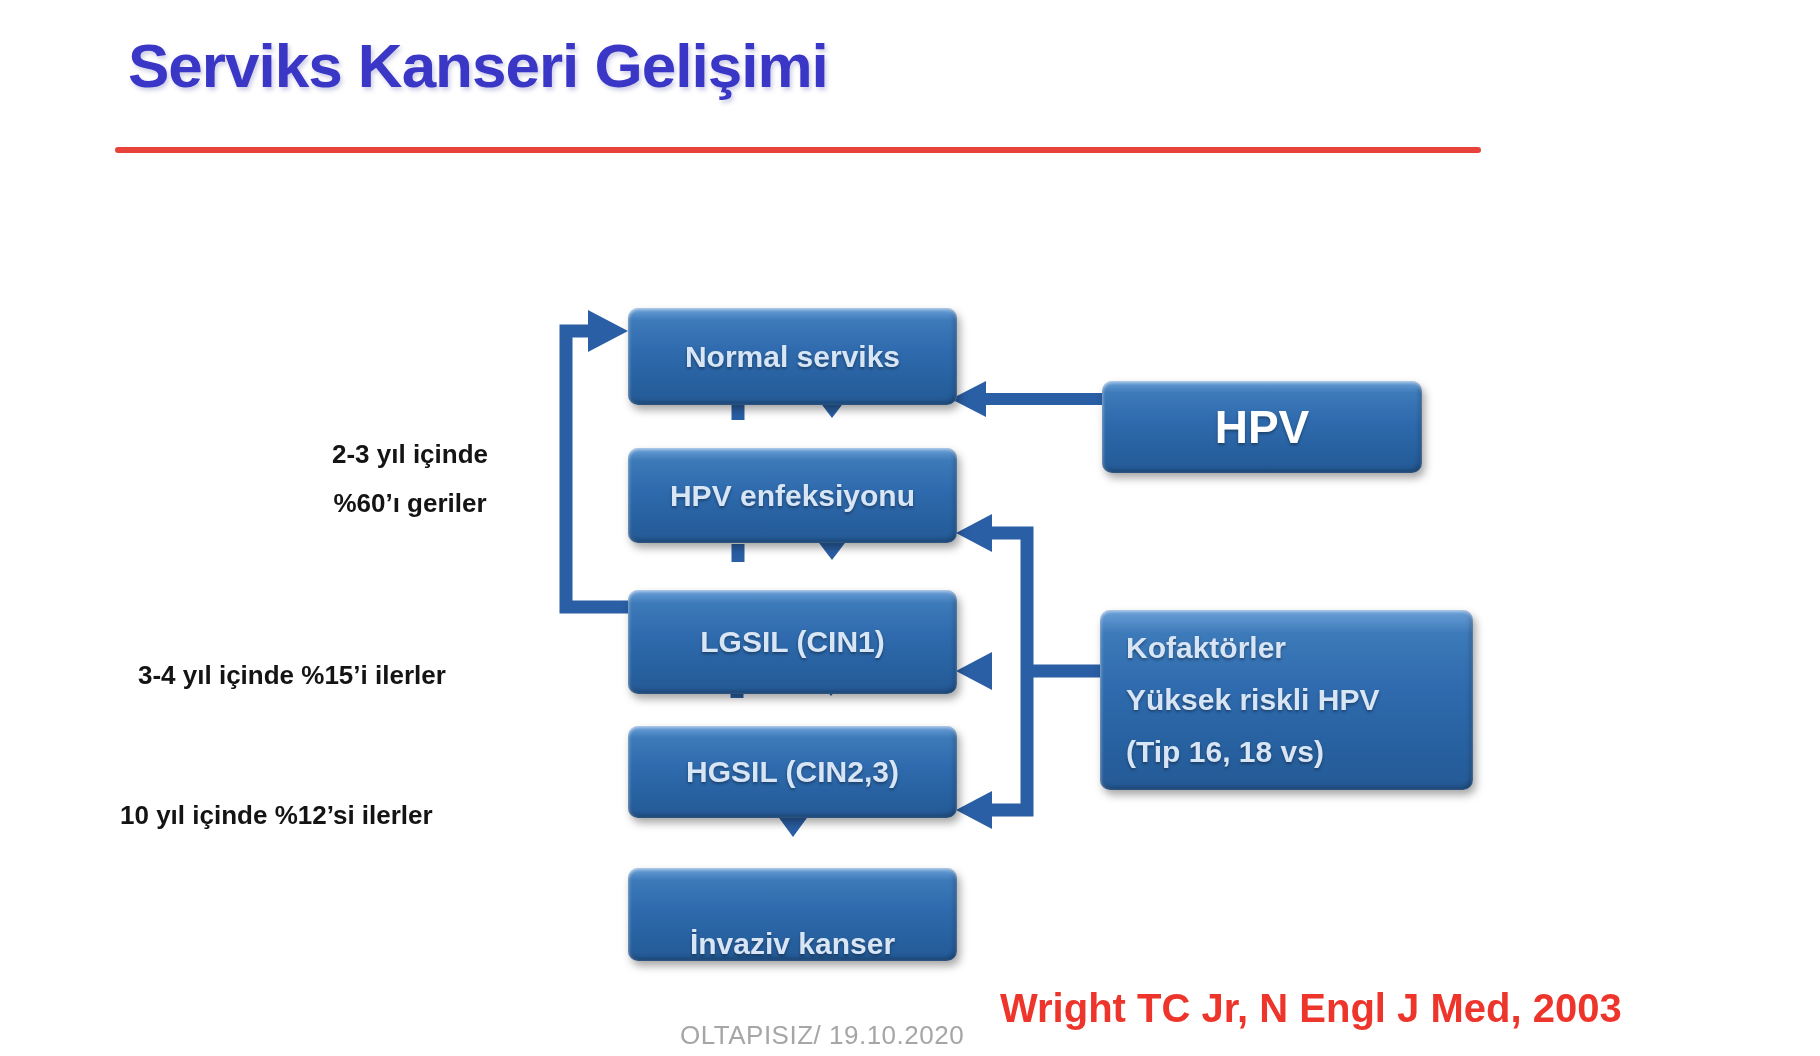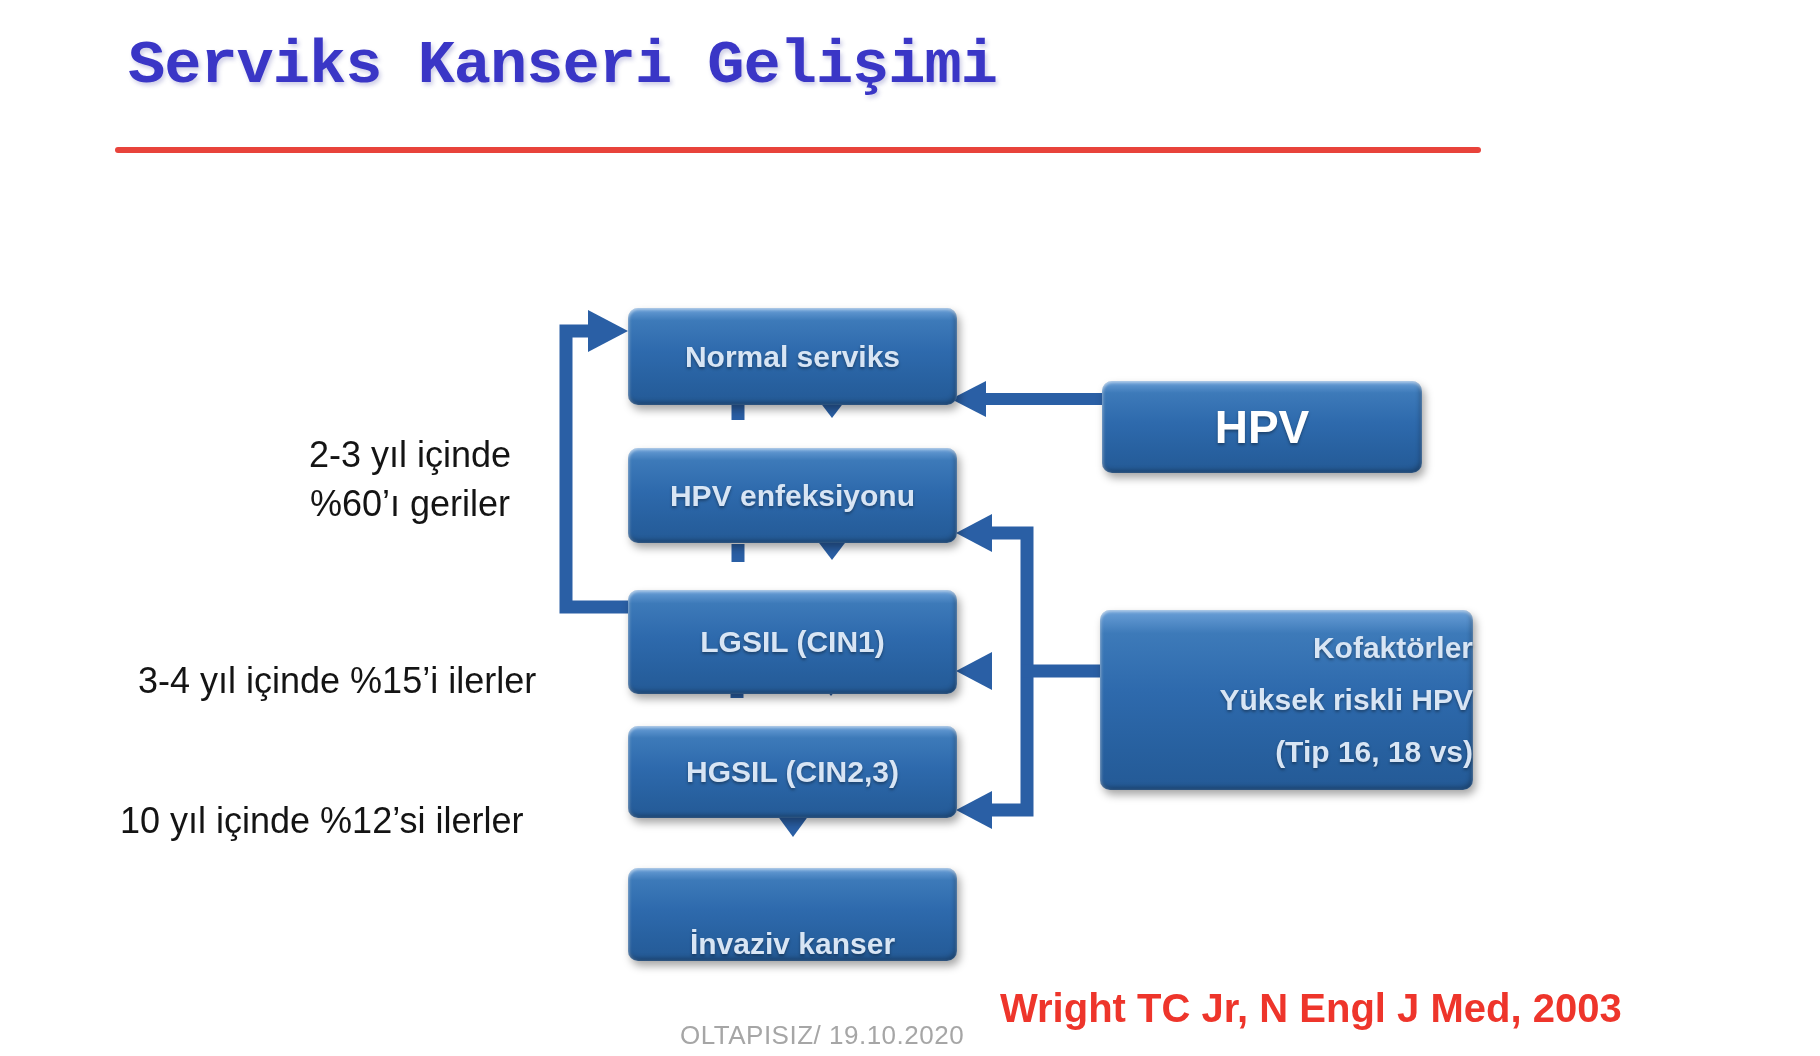--- a/index.html
+++ b/index.html
@@ -9,21 +9,20 @@
     background:#ffffff;
     overflow:hidden;
     font-family:"Liberation Sans", sans-serif;
   }
   .title{
     position:absolute;left:128px;top:30px;
     font-size:62px;font-weight:bold;letter-spacing:-1px;
     color:var(--title-blue,#3a36c6);
     text-shadow:2px 3px 4px rgba(60,60,160,0.25);
     margin:0;
-    font-family:Liberation Mono, monospace;
   }
   .title-rule{
     position:absolute;left:115px;top:147px;
     width:1366px;height:6px;border-radius:3px;
     background:var(--rule-red,#e8433b);
   }
   
   .box{
     position:absolute;
     border-radius:10px;
@@ -45,29 +44,29 @@
   .fbox-2{top:420px;height:95px;}
   .fbox-3{top:562px;height:104px;}
   .fbox-4{top:698px;height:92px;}
   .fbox-5{top:840px;height:93px;align-items:flex-end;}
   .hpv-box{
     left:1102px;top:353px;width:320px;height:92px;
     font-size:46px;font-weight:bold;color:#ffffff;
   }
   .kofak-box{
     left:1100px;top:582px;width:373px;height:180px;
-    flex-direction:column;align-items:flex-end;justify-content:center;
+    flex-direction:column;align-items:flex-start;justify-content:center;
     padding-left:26px;box-sizing:border-box;
     font-size:30px;line-height:52px;
   }
   
   .ann{
     position:absolute;
     color:var(--annotation-text,#141414);
-    font-weight:normal;font-size:36px;
+    font-weight:bold;font-size:26px;
     white-space:nowrap;
   }
   .ann-1{left:268px;top:430px;width:284px;text-align:center;line-height:49px;white-space:normal;}
   .ann-2{left:138px;top:660px;}
   .ann-3{left:120px;top:800px;}
   
   .footer-gray{
     position:absolute;left:680px;top:1020px;
     font-size:26px;color:var(--footer-gray,#a6a6a6);
     letter-spacing:0.5px;

